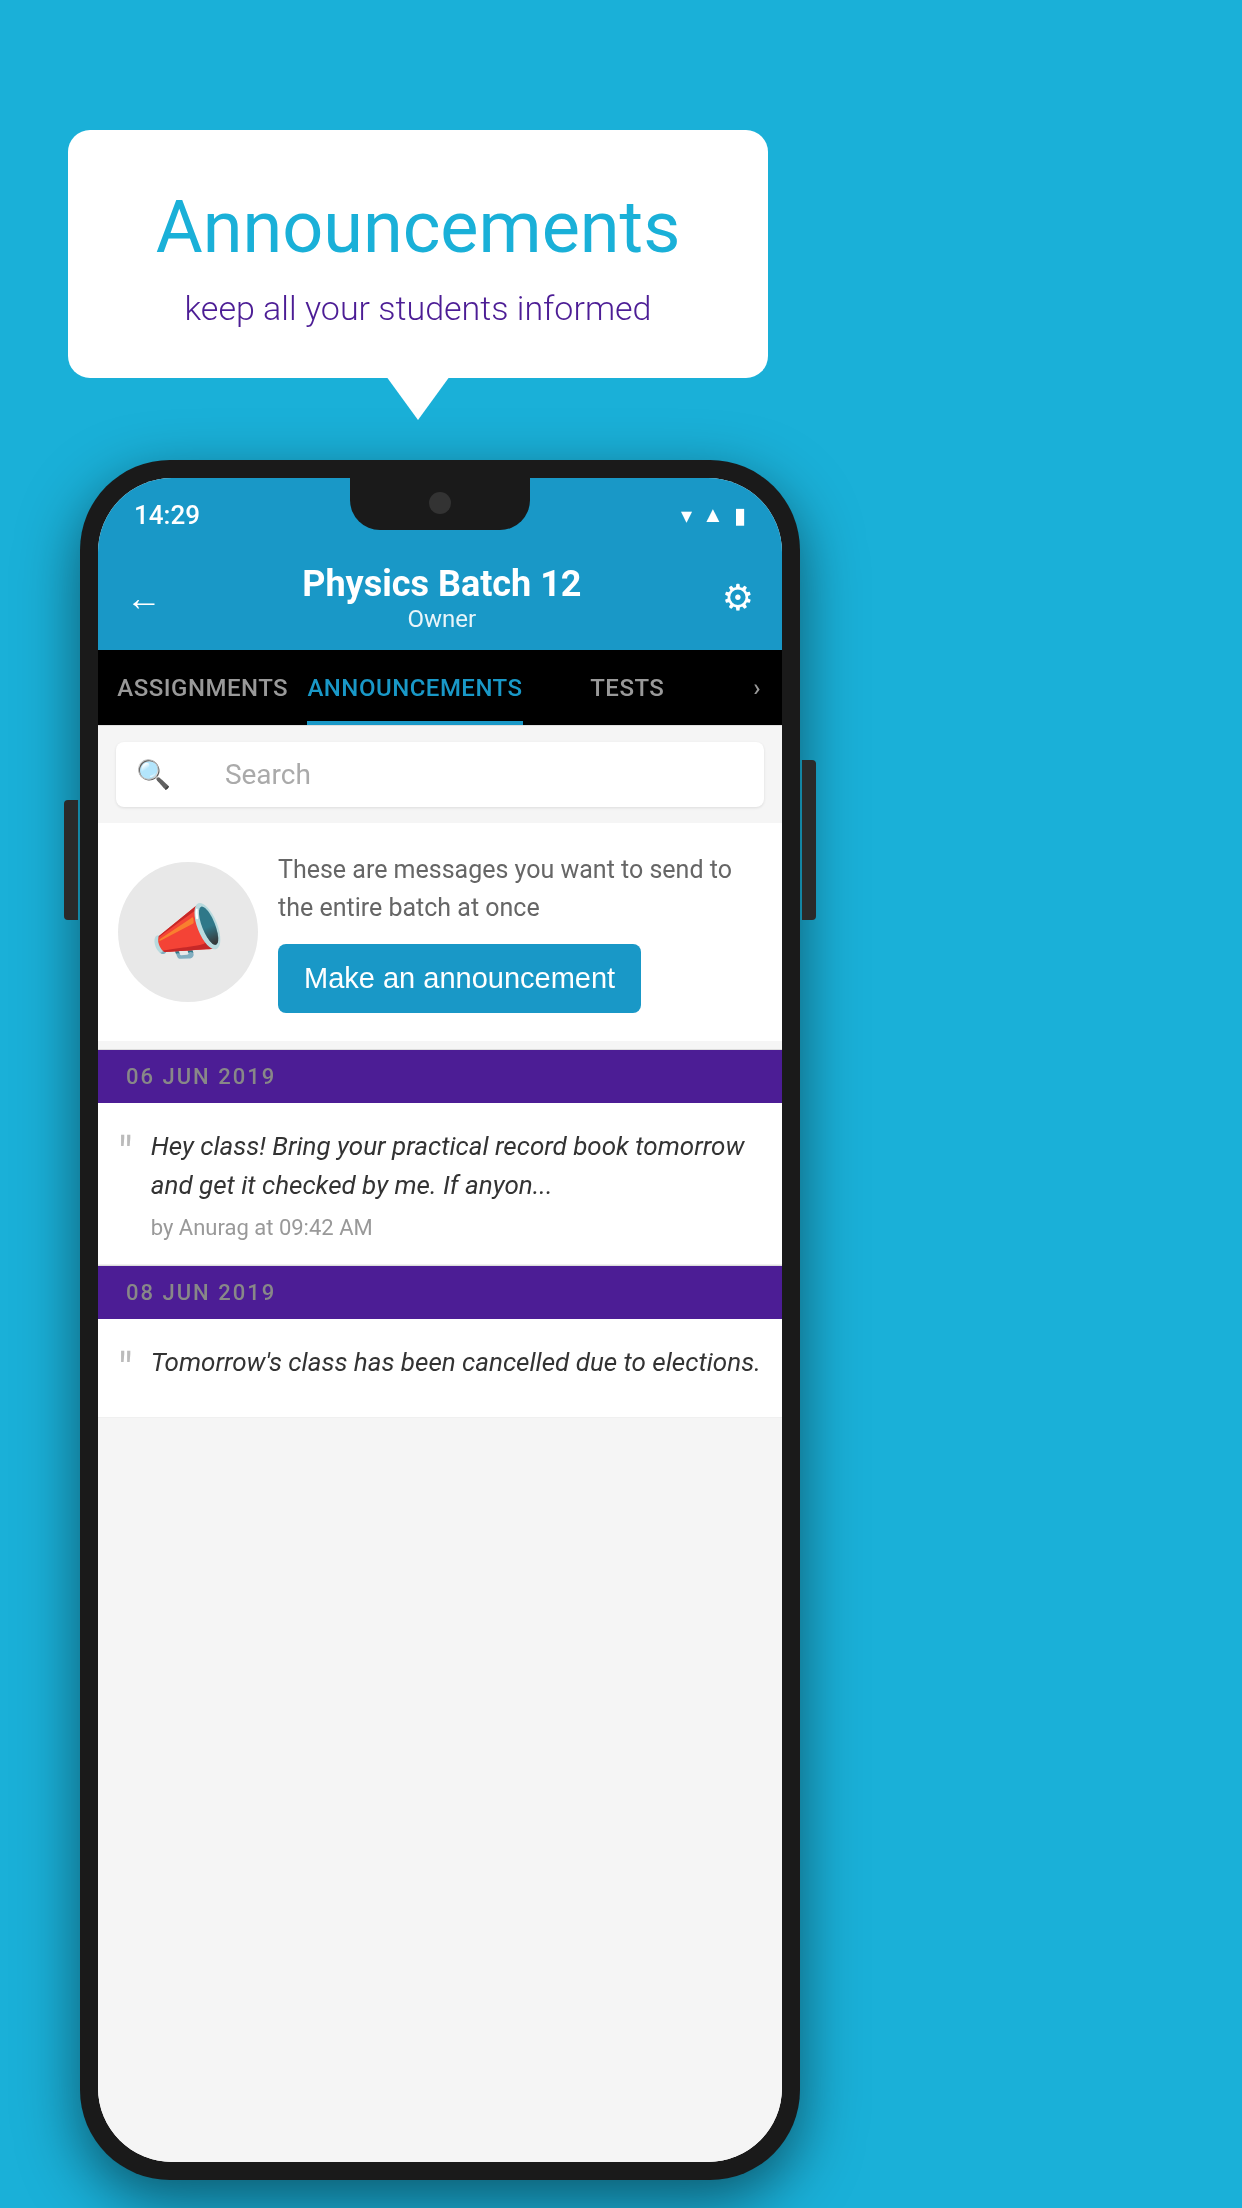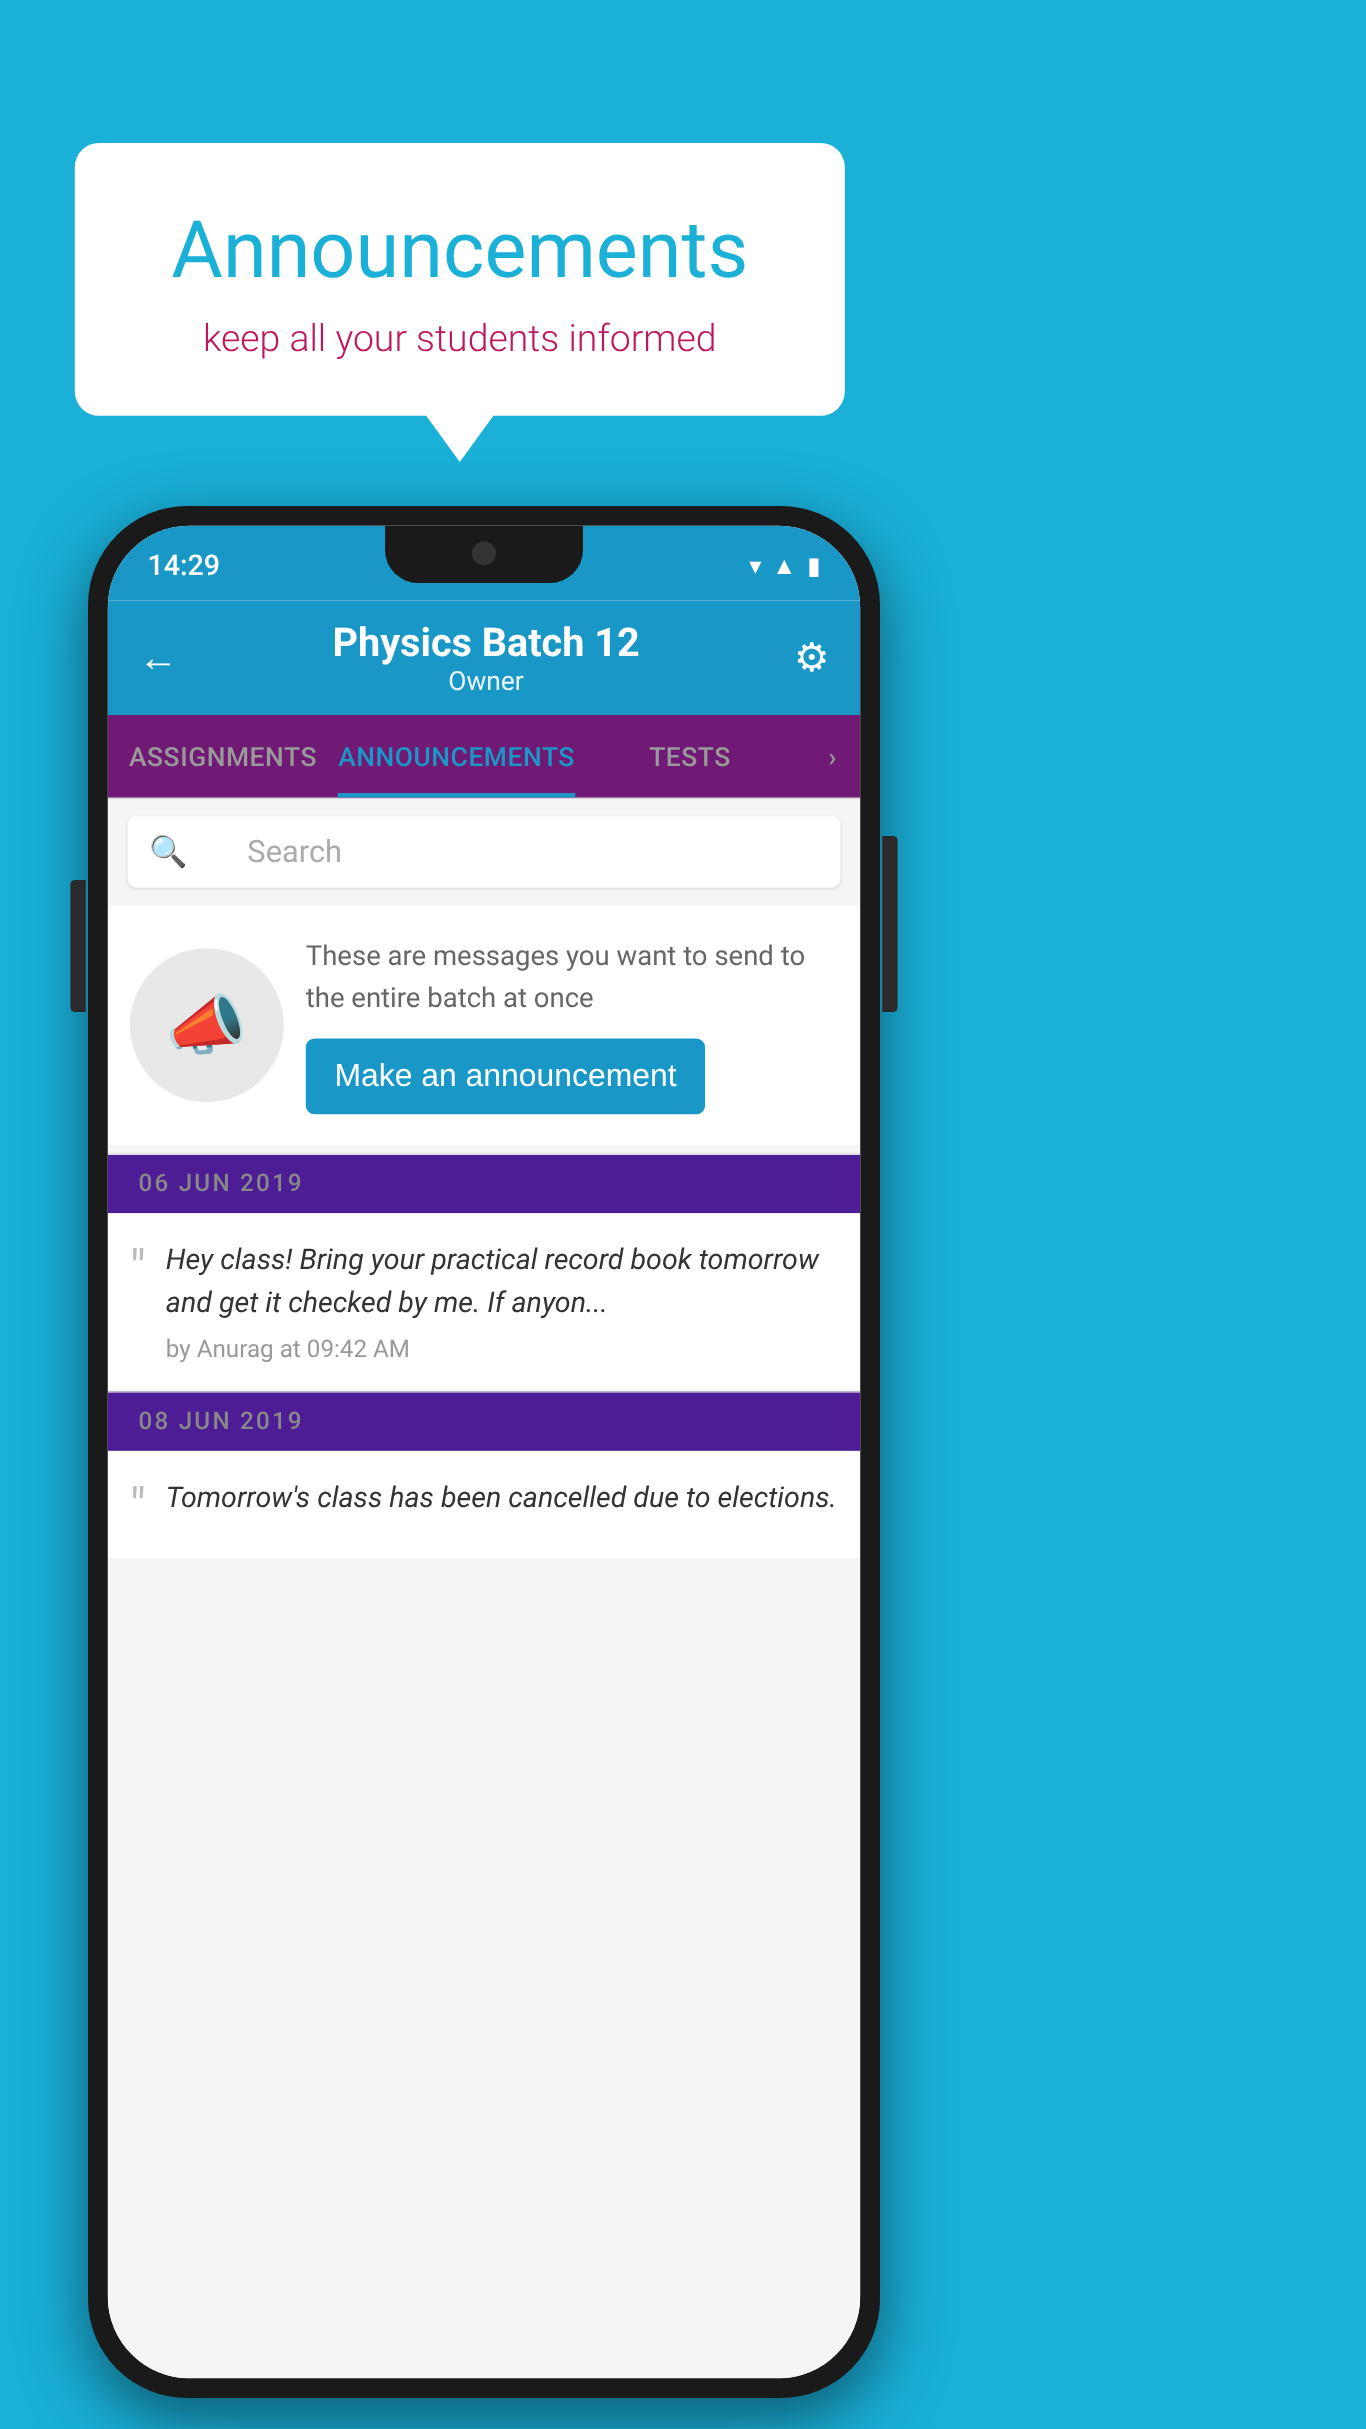--- a/index.html
+++ b/index.html
@@ -43,21 +43,21 @@
 
     .bubble-title {
       color: #1ab0d8;
       font-size: 72px;
       font-weight: 400;
       text-align: center;
       margin-bottom: 18px;
     }
 
     .bubble-subtitle {
-      color: #be185d;
+      color: #4c1d95;
       font-size: 34px;
       text-align: center;
       font-weight: 300;
     }
 
     
     .phone-wrapper {
       position: absolute;
       top: 460px;
       left: 80px;
@@ -194,21 +194,21 @@
 
     .settings-btn {
       color: white;
       font-size: 36px;
       cursor: pointer;
     }
 
     
     .tabs {
       display: flex;
-      background: #701a75;
+      background: #000000;
       border-bottom: 1px solid #e0e0e0;
       height: 76px;
     }
 
     .tab {
       flex: 1;
       display: flex;
       align-items: center;
       justify-content: center;
       font-size: 24px;

